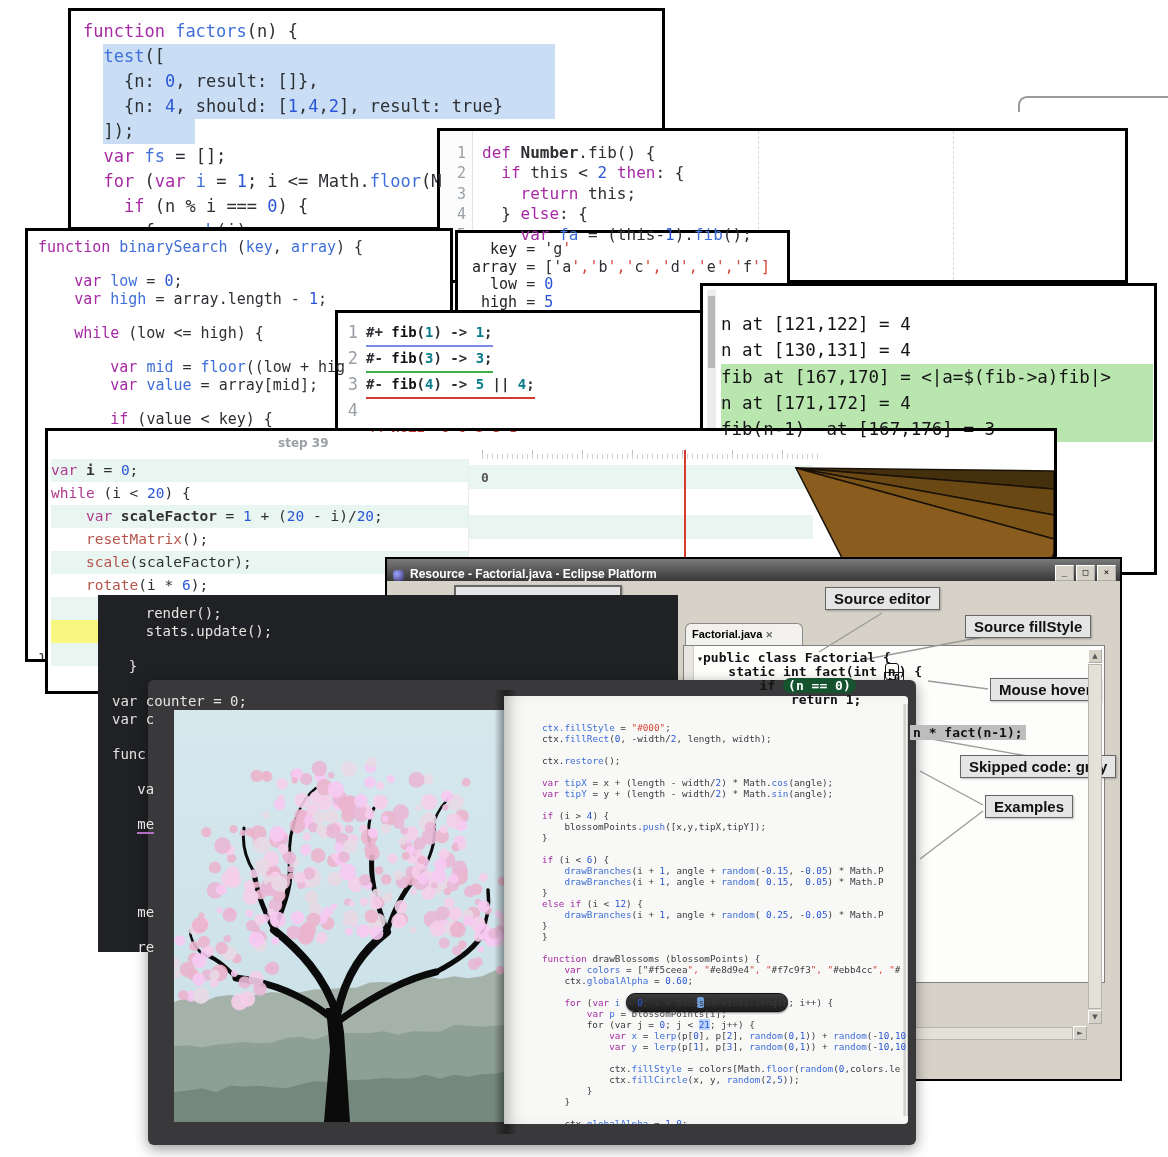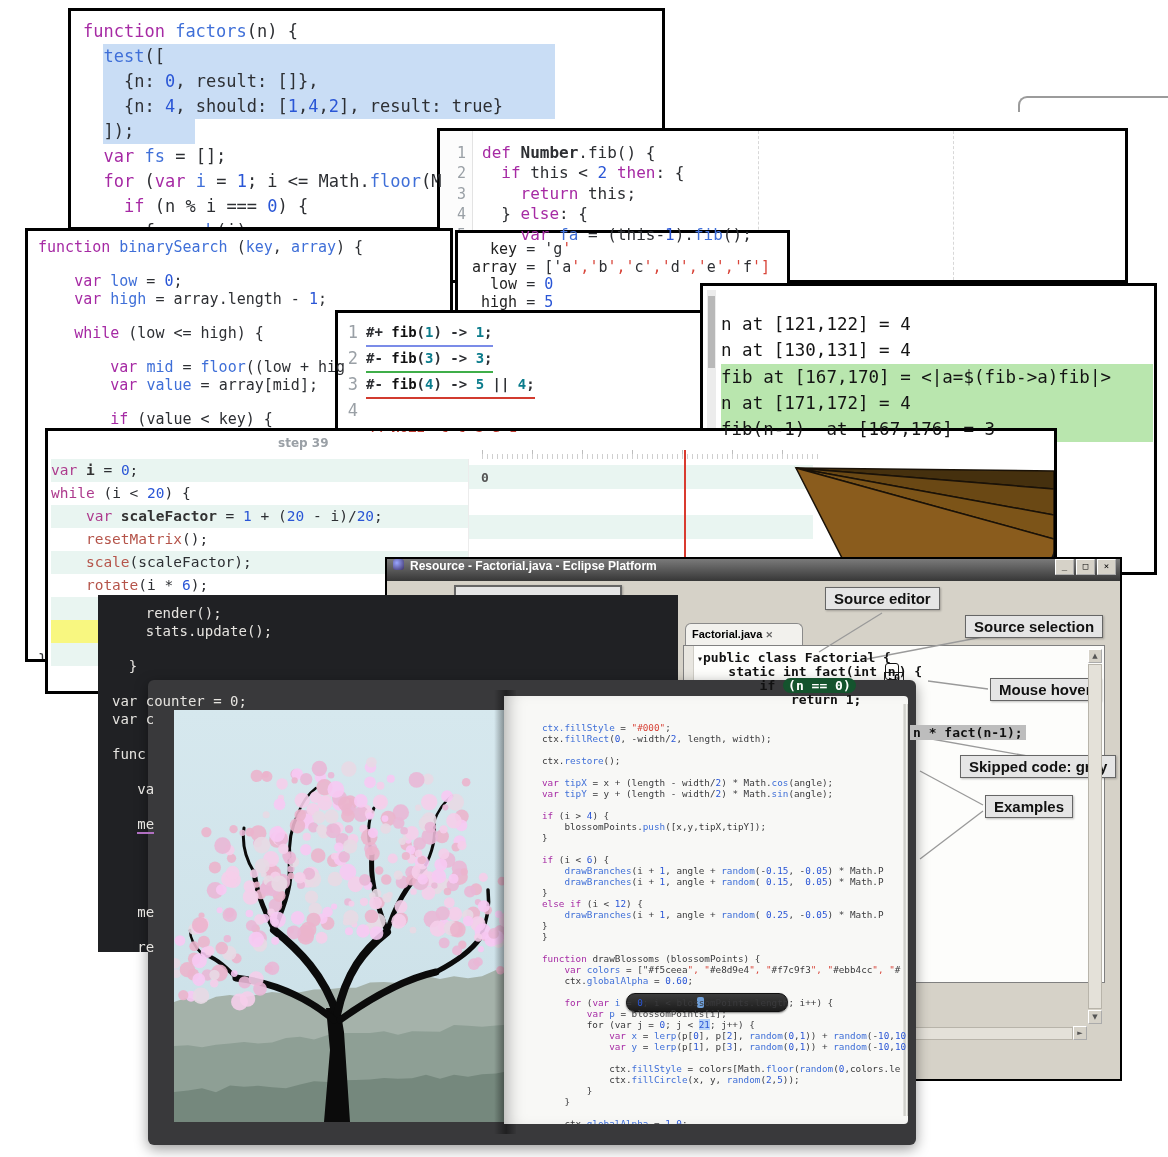--- a/index.html
+++ b/index.html
@@ -138,21 +138,21 @@
     <svg width="1006" height="260" viewBox="0 0 1006 260" style="position:absolute;left:0;top:0;pointer-events:none;">
       <polygon points="748,37 1006,40 1006,58" fill="#45300e" stroke="#1a1208" stroke-width="1.5"></polygon>
       <polygon points="748,37 1006,58 1006,84" fill="#6a4814" stroke="#1a1208" stroke-width="1.5"></polygon>
       <polygon points="748,37 1006,84 1006,108" fill="#7c5418" stroke="#1a1208" stroke-width="1.5"></polygon>
       <polygon points="748,37 1006,108 1006,256 860,256" fill="#8a5c1d" stroke="#1a1208" stroke-width="1.5"></polygon>
       <polygon points="1006,120 1006,256 950,256" fill="#141414"></polygon>
     </svg>
   </div>
 
   <div class="panel p-ec" style="left:385px;top:557px;width:737px;height:524px;border-width:2px;background:#d6d2c8;">
-    <div style="position:absolute;left:0;top:0;right:0;height:22px;background:linear-gradient(#7a7a7a,#373737);display:flex;align-items:flex-start;">
+    <div style="position:absolute;left:0;top:0;right:0;height:22px;background:linear-gradient(#7a7a7a,#373737);display:flex;align-items:flex-end;">
       <div style="width:11px;height:11px;margin:0 6px;border-radius:3px;background:radial-gradient(circle at 35% 35%,#9aa6ff,#3b2f66);"></div>
       <div style="color:#fff;font-weight:700;font-size:12px;font-family:'Liberation Sans',sans-serif;">Resource - Factorial.java - Eclipse Platform</div>
       <div style="flex:1"></div>
       <div class="winbtn">_</div>
       <div class="winbtn">□</div>
       <div class="winbtn" style="margin-right:4px;">×</div>
     </div>
     <div style="position:absolute;left:10px;top:25px;display:flex;font-family:'Liberation Sans',sans-serif;">
       <div style="display:flex;"></div>
       <div style="width:180px;"></div>
@@ -176,21 +176,21 @@
       <g stroke="#9a9a9a" stroke-width="1.3" fill="none">
         <path d="M495,54 L432,93"></path>
           <path d="M648,68 L480,100"></path>
         <path d="M601,130 L541,122"></path>
           <path d="M646,198 L522,176"></path>
         <path d="M596,246 L533,212"></path>
           <path d="M596,252 L533,300"></path>
       </g>
     </svg>
     <div class="ec-label" style="left:438px;top:28px;">Source editor</div>
-    <div class="ec-label" style="left:578px;top:56px;">Source selection</div>
+    <div class="ec-label" style="left:578px;top:56px;">Source fillStyle</div>
     <div class="ec-label" style="left:603px;top:119px;">Mouse hover</div>
     <div class="ec-label" style="left:573px;top:196px;">Skipped code: gray</div>
     <div class="ec-label" style="left:598px;top:236px;">Examples</div>
     <div class="sbx" style="left:701px;top:90px;">▲</div>
     <div style="position:absolute;left:701px;top:105px;width:14px;height:345px;background:#e4e1d9;border:1px solid #b8b4aa;box-sizing:border-box;"></div>
     <div class="sbx" style="left:701px;top:451px;">▼</div>
     <div style="position:absolute;left:296px;top:468px;width:390px;height:13px;background:#e4e1d9;border:1px solid #b8b4aa;box-sizing:border-box;"></div>
     <div class="sbx" style="left:686px;top:467px;">►</div>
   </div>
 

